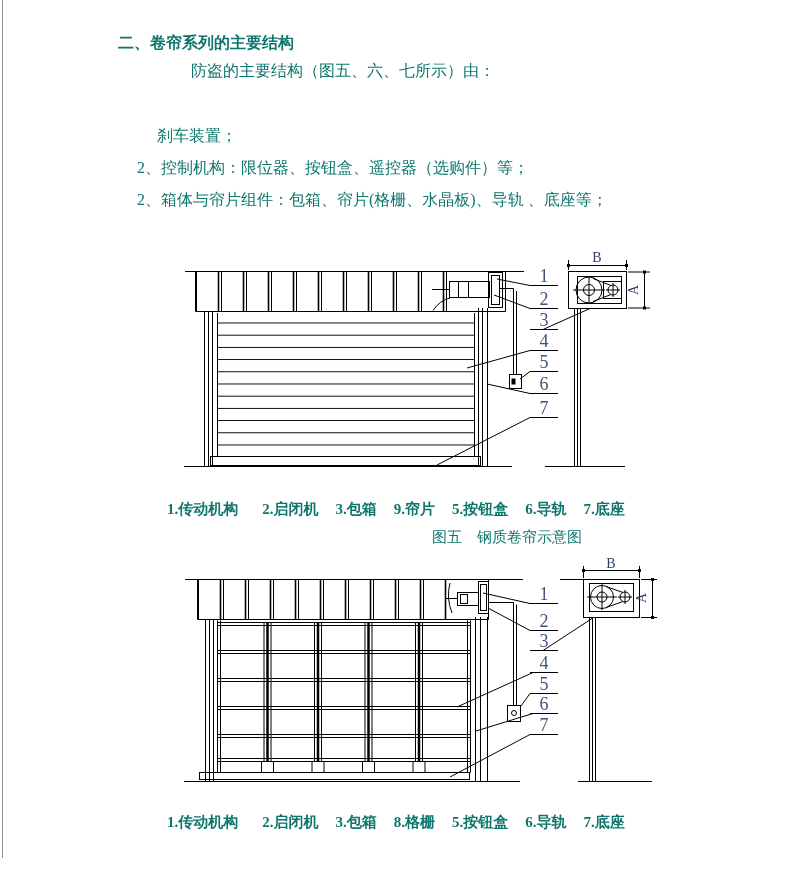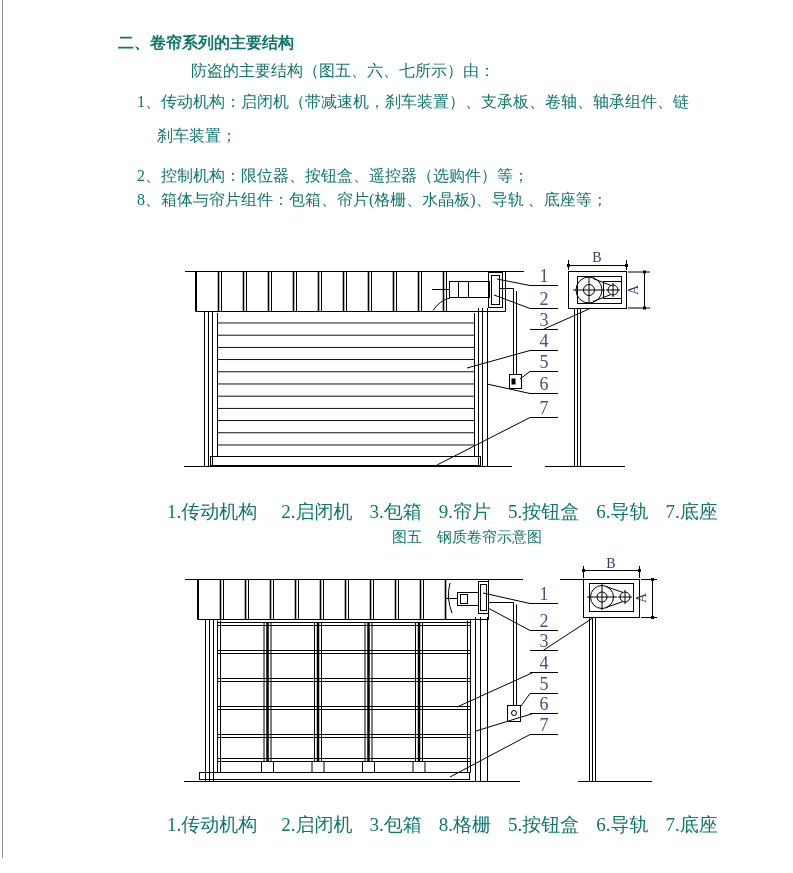--- a/index.html
+++ b/index.html
@@ -3,41 +3,40 @@
 <meta charset="utf-8">
 <style>
   html,body{margin:0;padding:0;background:#ffffff;}
   .page{
     position:relative;width:793px;height:873px;background:#ffffff;
     font-family:"Liberation Serif","DejaVu Serif",serif;color:#0f766e;overflow:hidden;
   }
   .abs{position:absolute;margin:0;white-space:pre;line-height:1.25;}
   .heading{font-family:"Liberation Sans","DejaVu Sans",sans-serif;font-weight:bold;font-size:16px;}
   .body-text{font-size:16px;}
-  .legend{display:flex;gap:17px;font-size:19px;}
+  .legend{display:flex;gap:17px;font-size:15px;font-weight:bold;}
   .legend span:first-child{margin-right:7px;}
-  .caption{font-size:15px;}
+  .caption{font-size:15px;margin-left:40px;}
   .page-border{position:absolute;left:2px;top:0;width:1px;height:858px;background:#8d8d8d;}
   svg{position:absolute;}
   svg text{font-family:"Liberation Serif","DejaVu Serif",serif;}
   .callout-num{font-size:18px;fill:#3f5480;}
   .dim-letter{font-size:14px;fill:#2e3f66;}
 </style>
 </head>
 <body>
 
 <div class="page">
   <div class="page-border"></div>
 
   <p class="abs heading" style="left:118px;top:33px;">二、卷帘系列的主要结构</p>
   <p class="abs body-text" style="left:148px;top:61px;margin-left:43px;">防盗的主要结构（图五、六、七所示）由：</p>
-  <p class="abs body-text" style="left:137px;top:92px;">1、传动机构：启闭机（带减速机，刹车装置）、支承板、卷轴、轴承组件、链</p>
   <p class="abs body-text" style="left:157px;top:126px;">刹车装置；</p>
-  <p class="abs body-text" style="left:137px;top:166px;text-align:center;">2、控制机构：限位器、按钮盒、遥控器（选购件）等；</p>
-  <p class="abs body-text" style="left:137px;top:190px;">8、箱体与帘片组件：包箱、帘片(格栅、水晶板)、导轨 、底座等；</p>
+  <p class="abs body-text" style="left:137px;top:158px;text-align:center;">2、控制机构：限位器、按钮盒、遥控器（选购件）等；</p>
+  <p class="abs body-text" style="left:137px;top:190px;">2、箱体与帘片组件：包箱、帘片(格栅、水晶板)、导轨 、底座等；</p>
 
   <svg style="left:150px;top:245px;" width="530" height="230" viewBox="150 245 530 230">
     <defs>
       <pattern id="slat5" x="217.5" y="315" width="257" height="12.2" patternUnits="userSpaceOnUse">
         <line x1="0" y1="8" x2="257" y2="8" stroke="#000" stroke-width="1"></line>
       </pattern>
       <pattern id="hdr5" x="195" y="272" width="25" height="40" patternUnits="userSpaceOnUse">
         <line x1="1.5" y1="0" x2="1.5" y2="40" stroke="#000" stroke-width="1"></line>
         <line x1="23.5" y1="0" x2="23.5" y2="40" stroke="#000" stroke-width="1.6"></line>
       </pattern>

